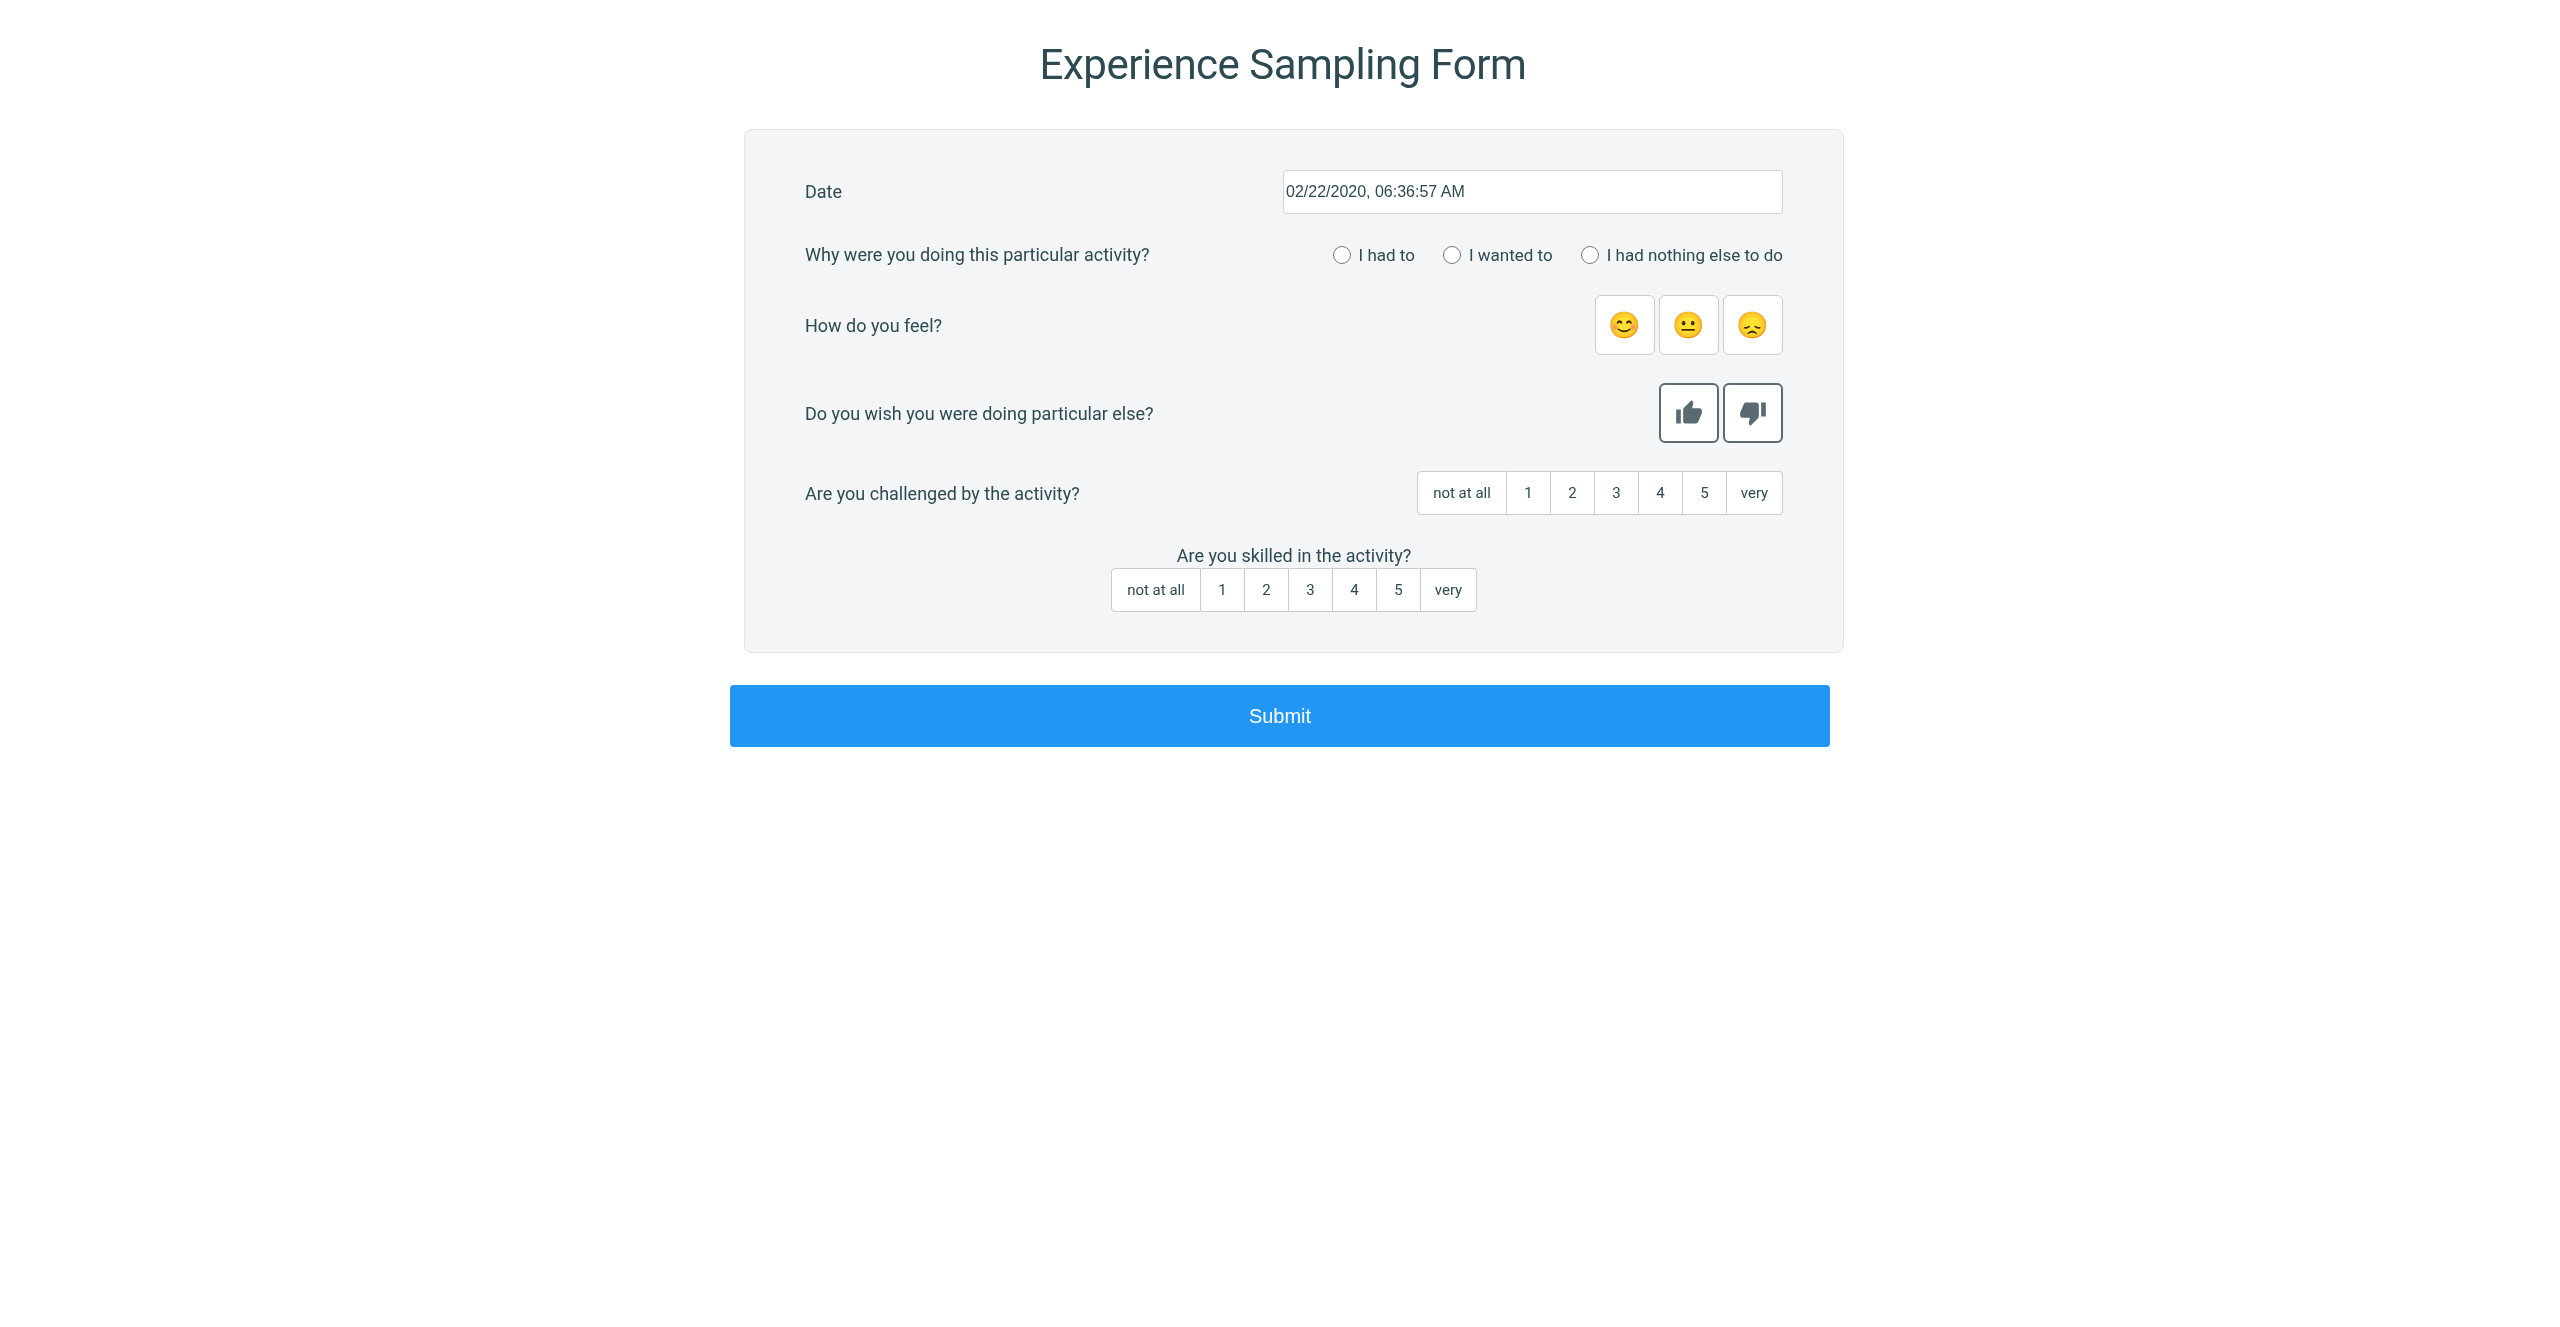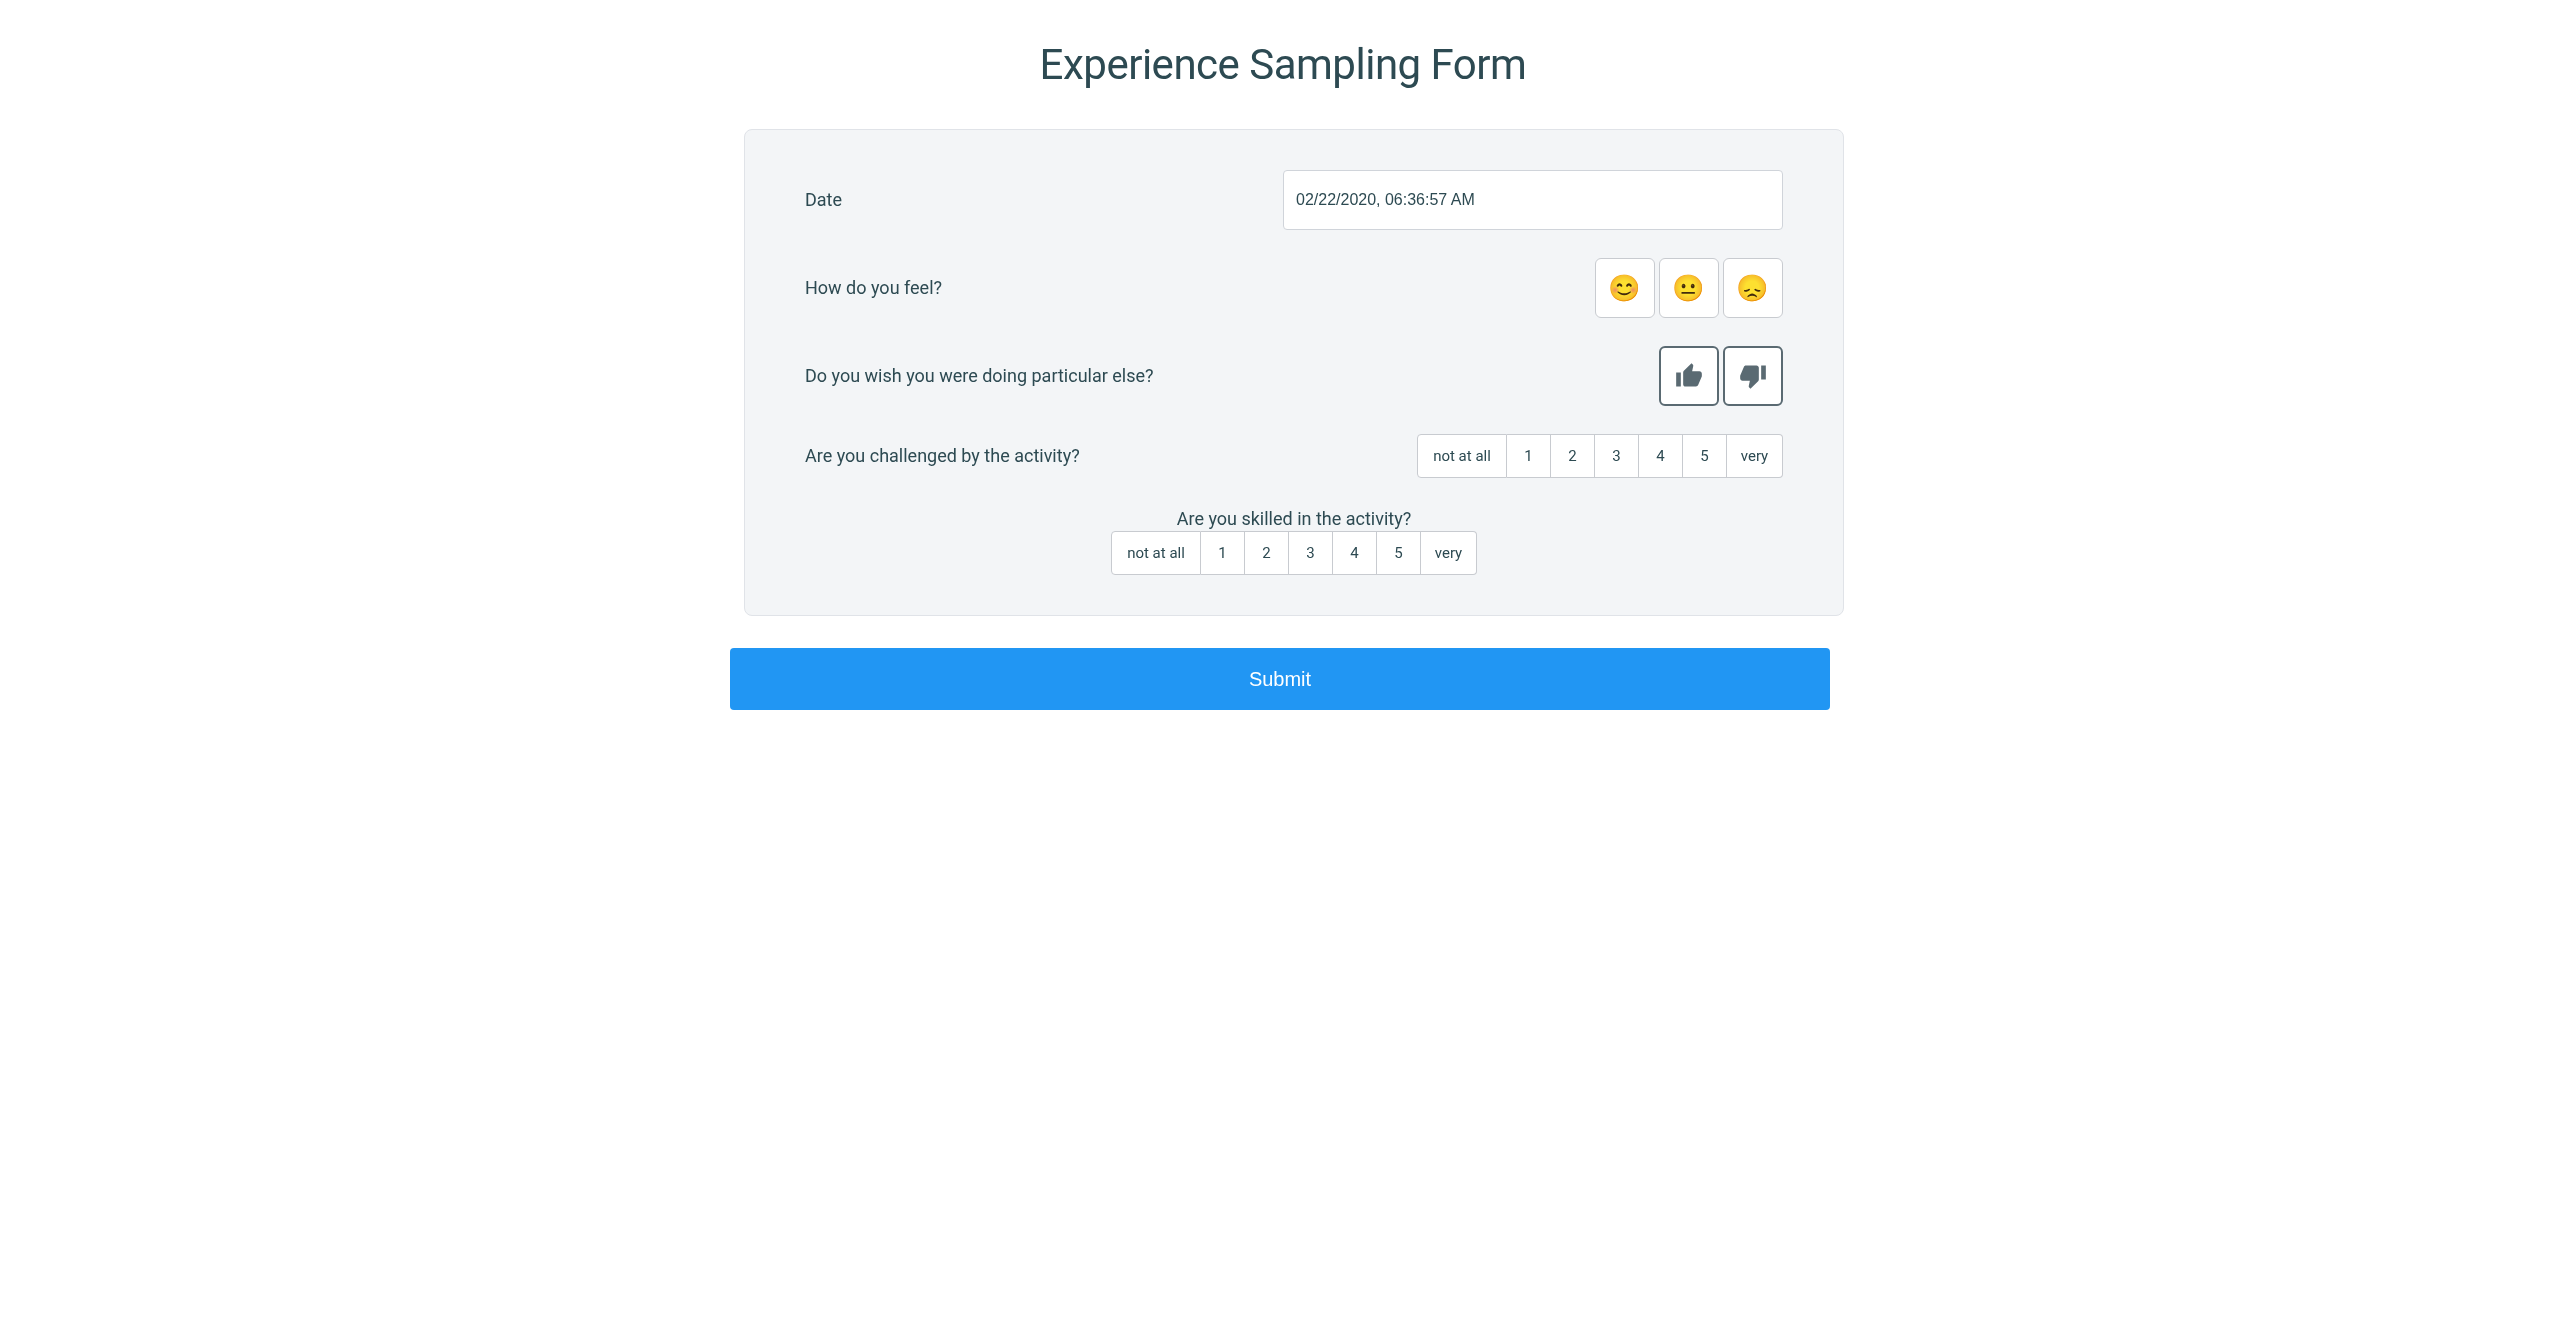--- a/index.html
+++ b/index.html
@@ -58,25 +58,25 @@
       max-width: 440px;
       line-height: 1.4;
     }
 
     .form-control {
       flex: 0 0 auto;
     }
 
     .text-input {
       width: 500px;
-      height: 60px;
+      height: 44px;
       border: 1px solid #d0d4da;
       border-radius: 4px;
       background: #ffffff;
-      padding: 0 12px;
+      padding: 0 2px;
       font-size: 16px;
       color: #2d4a52;
       outline: none;
     }
 
     .radio-group {
       display: flex;
       align-items: center;
       gap: 28px;
     }
@@ -210,20 +210,39 @@
 <div class="form-container">
 
   <div class="form-row">
     <label class="form-label">Date</label>
     <div class="form-control">
       <input type="text" class="text-input" value="02/22/2020, 06:36:57 AM" style="">
     </div>
   </div>
 
 
+  <div class="form-row">
+    <label class="form-label">Why were you doing this particular activity?</label>
+    <div class="form-control">
+      <div class="radio-group">
+        <label class="radio-option">
+          <input type="radio" name="why" value="had_to" style="">
+          <span>I had to</span>
+        </label>
+        <label class="radio-option">
+          <input type="radio" name="why" value="wanted_to" style="">
+          <span>I wanted to</span>
+        </label>
+        <label class="radio-option">
+          <input type="radio" name="why" value="nothing_else" style="">
+          <span>I had nothing else to do</span>
+        </label>
+      </div>
+    </div>
+  </div>
 
   <div class="form-row">
     <label class="form-label">How do you feel?</label>
     <div class="form-control">
       <div class="emoji-group">
         <button class="emoji-btn" title="Happy">😊</button>
         <button class="emoji-btn" title="Neutral">😐</button>
         <button class="emoji-btn" title="Sad">😞</button>
       </div>
     </div>

